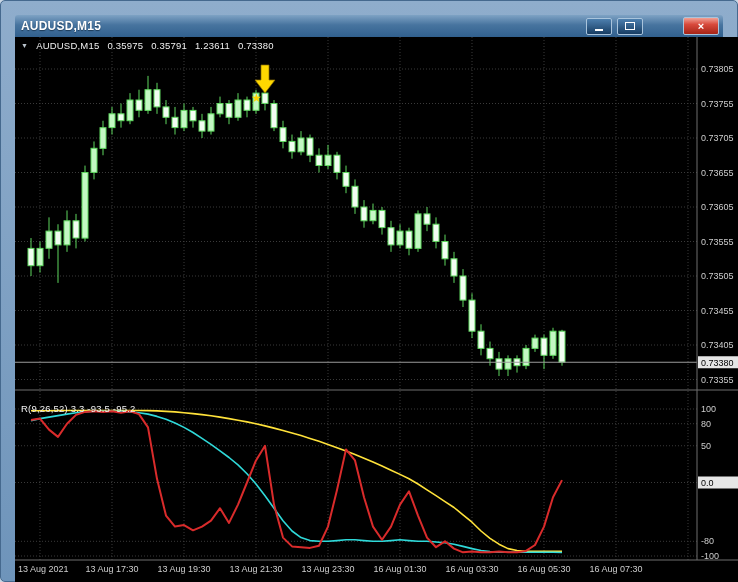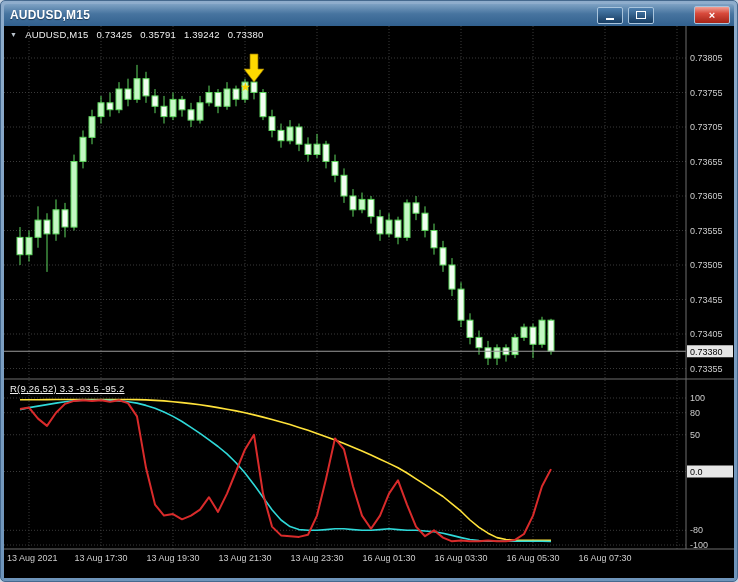--- a/index.html
+++ b/index.html
@@ -1,20 +1,20 @@
 <!DOCTYPE html>
 <html><head>
 <meta charset="utf-8">
 <title>AUDUSD,M15</title>
 <style>
   html,body{margin:0;padding:0;background:#c9d6e4;font-family:"Liberation Sans",sans-serif;}
   .window{
     position:relative;box-sizing:border-box;width:738px;height:582px;
     background:linear-gradient(#8fadcc,#6e94ba);
-    border:1px solid #45698e;border-radius:5px;padding:3px;
+    border:1px solid #45698e;border-radius:5px;padding:14px;
   }
   .titlebar{
     height:22px;display:flex;align-items:center;padding:0 4px 0 6px;
     background:linear-gradient(#7ea2c4,#47749f 45%,#31608e);
     border-radius:3px 3px 0 0;
   }
   .titlebar .title{
     color:#fff;font-size:12px;font-weight:600;letter-spacing:.2px;
     text-shadow:0 1px 1px #1c3a57;flex:0 0 auto;
   }
@@ -36,21 +36,21 @@
   .grid{stroke:#3a3a3a;stroke-width:1;stroke-dasharray:1 2;}
   .sep{stroke:#6e6e6e;stroke-width:1;}
   .axis-label{fill:#cdcdcd;font-family:"Liberation Sans",sans-serif;font-size:9px;}
   .axis-label.dark{fill:#000;}
   .overlay{
     position:absolute;z-index:2;pointer-events:none;color:#f0f0f0;
     font-size:9.5px;letter-spacing:.2px;white-space:nowrap;
   }
   .ohlc{top:3px;left:6px;display:flex;gap:8px;align-items:center;}
   .ohlc .tri{color:#b9c3cc;font-size:7px;}
-  .ind-label{top:357px;left:6px;text-decoration:underline;}
+  .ind-label{top:366px;left:6px;}
 </style>
 </head>
 <body>
 
 <div class="window">
   <div class="titlebar">
     <span class="title">AUDUSD,M15</span>
     <div class="win-controls">
       <div class="wbtn">
         <span class="min-glyph"></span>
@@ -266,21 +266,21 @@
           <text x="601" y="535" class="axis-label" text-anchor="middle">16 Aug 07:30</text>
         </g>
         <line x1="0" y1="353" x2="730" y2="353" class="sep"></line>
         <line x1="0" y1="523" x2="730" y2="523" class="sep"></line>
         <line x1="682" y1="0" x2="682" y2="523" class="sep"></line>
       </svg>
 
     <div class="overlay ohlc">
       <span class="tri">▼</span>
       <span>AUDUSD,M15</span>
-      <span>0.73425</span>
+      <span>0.35975</span>
       <span>0.35791</span>
-      <span>1.39242</span>
+      <span>1.23611</span>
       <span>0.73380</span>
     </div>
 
     <div class="overlay ind-label">R(9,26,52) 3.3 -93.5 -95.2</div>
   </div>
 </div>
 
 </body></html>

